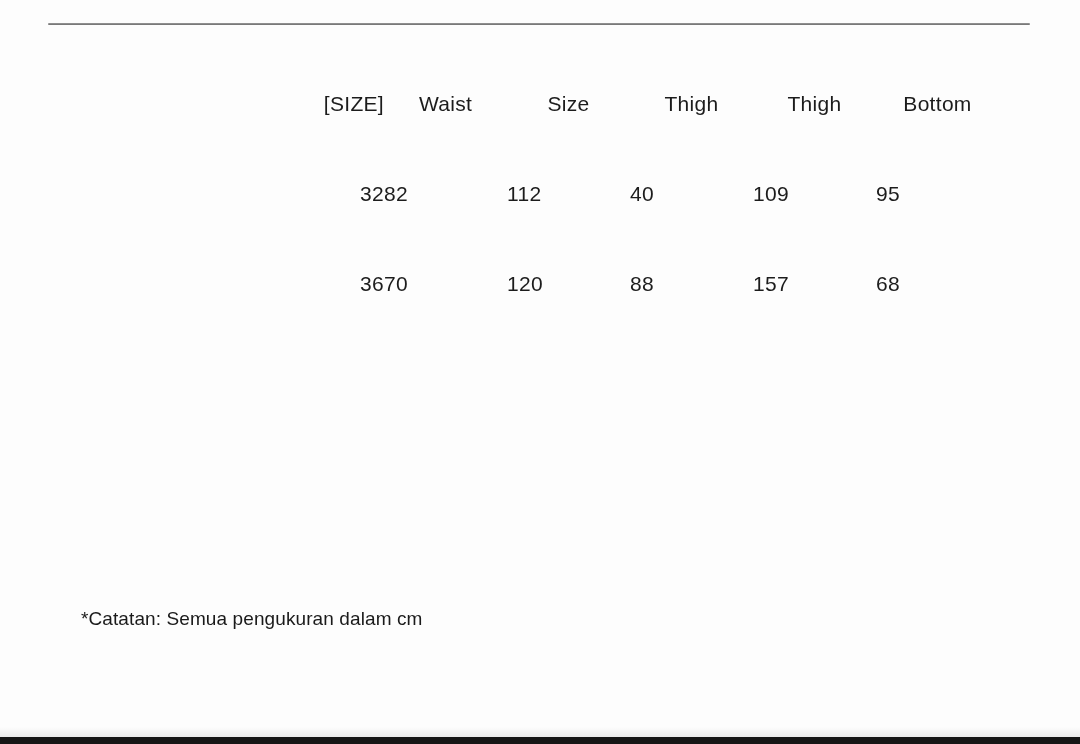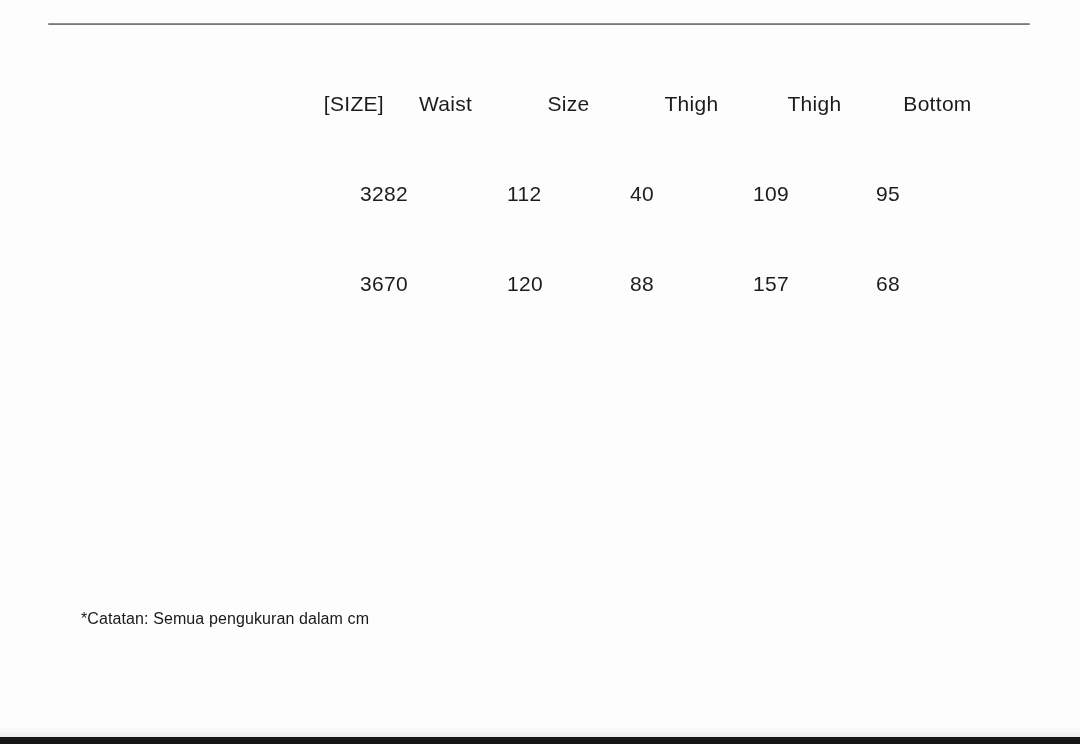--- a/index.html
+++ b/index.html
@@ -47,21 +47,21 @@
     padding-left: 90px !important;
     box-sizing: border-box;
   }
   .val-col {
     width: 123px;
   }
   .notes {
     position: absolute;
     left: 81px;
     top: 607px;
-    font-size: 16px;
+    font-size: 19px;
     line-height: 24.5px;
     color: #1a1a1a;
     letter-spacing: 0.1px;
   }
   .notes .note-line {
     white-space: pre-wrap;
   }
   .bottom-shade {
     position: absolute;
     left: 0;

